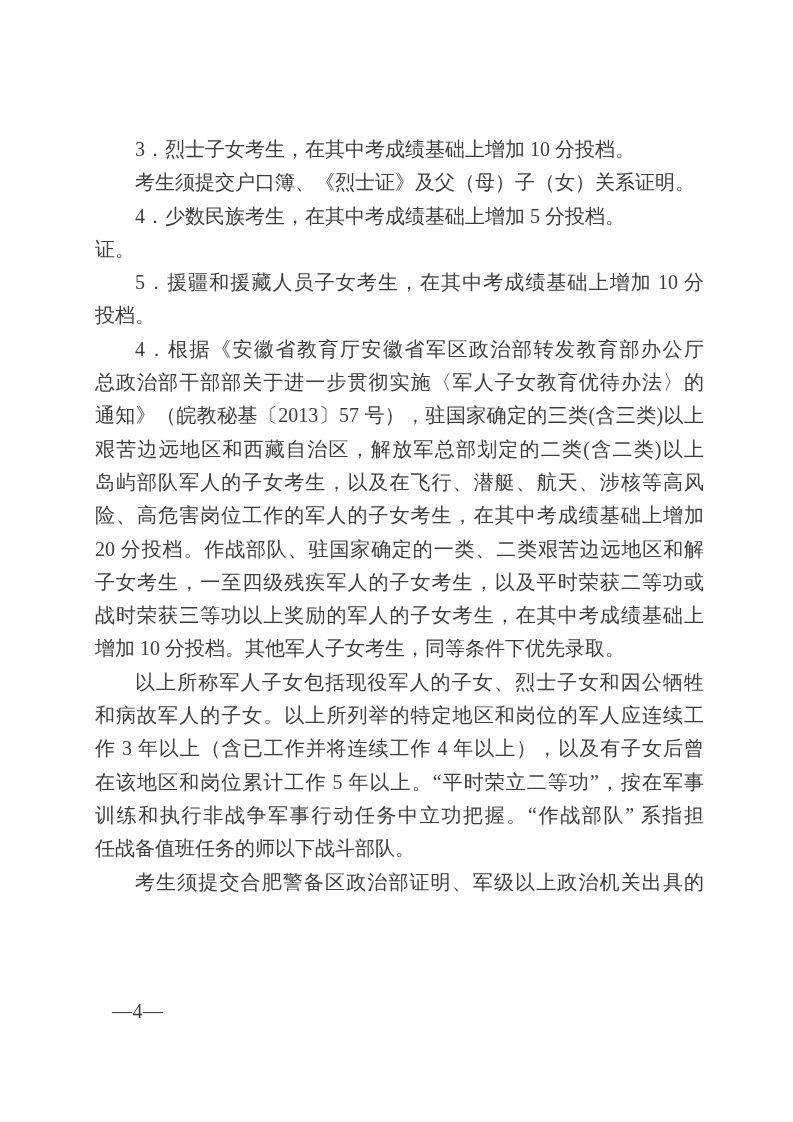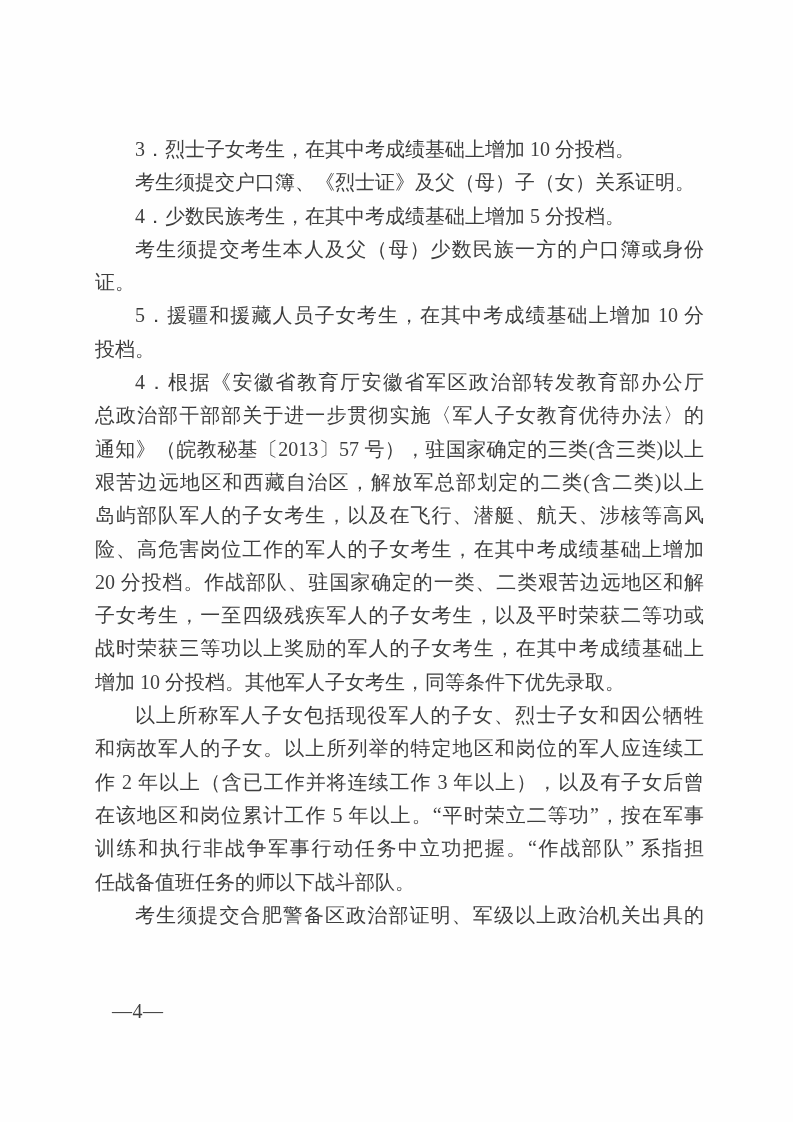--- a/index.html
+++ b/index.html
@@ -50,36 +50,35 @@
   }
 </style>
 </head>
 <body>
 
 <div class="page">
   <div class="text-block">
     <div class="line indent last">3．烈士子女考生，在其中考成绩基础上增加 10 分投档。</div>
     <div class="line indent last">考生须提交户口簿、《烈士证》及父（母）子（女）关系证明。</div>
     <div class="line indent last">4．少数民族考生，在其中考成绩基础上增加 5 分投档。</div>
-    <div class="line indent">考生须提交考生本人及父（母）少数民族一方的户口簿或身份</div>
     <div class="line last">证。</div>
     <div class="line indent">5．援疆和援藏人员子女考生，在其中考成绩基础上增加 10 分</div>
     <div class="line last">投档。</div>
     <div class="line indent">4．根据《安徽省教育厅安徽省军区政治部转发教育部办公厅</div>
     <div class="line">总政治部干部部关于进一步贯彻实施〈军人子女教育优待办法〉的</div>
     <div class="line">通知》（皖教秘基〔2013〕57 号），驻国家确定的三类(含三类)以上</div>
     <div class="line">艰苦边远地区和西藏自治区，解放军总部划定的二类(含二类)以上</div>
     <div class="line">岛屿部队军人的子女考生，以及在飞行、潜艇、航天、涉核等高风</div>
     <div class="line">险、高危害岗位工作的军人的子女考生，在其中考成绩基础上增加</div>
     <div class="line">20 分投档。作战部队、驻国家确定的一类、二类艰苦边远地区和解</div>
     <div class="line">子女考生，一至四级残疾军人的子女考生，以及平时荣获二等功或</div>
     <div class="line">战时荣获三等功以上奖励的军人的子女考生，在其中考成绩基础上</div>
     <div class="line last">增加 10 分投档。其他军人子女考生，同等条件下优先录取。</div>
     <div class="line indent">以上所称军人子女包括现役军人的子女、烈士子女和因公牺牲</div>
     <div class="line">和病故军人的子女。以上所列举的特定地区和岗位的军人应连续工</div>
-    <div class="line">作 2 年以上（含已工作并将连续工作 3 年以上），以及有子女后曾</div>
+    <div class="line">作 3 年以上（含已工作并将连续工作 4 年以上），以及有子女后曾</div>
     <div class="line">在该地区和岗位累计工作 5 年以上。“平时荣立二等功”，按在军事</div>
     <div class="line">训练和执行非战争军事行动任务中立功把握。“作战部队” 系指担</div>
     <div class="line last">任战备值班任务的师以下战斗部队。</div>
     <div class="line indent">考生须提交合肥警备区政治部证明、军级以上政治机关出具的</div>
   </div>
   <div class="footer">—4—</div>
 </div>
 
 </body></html>

